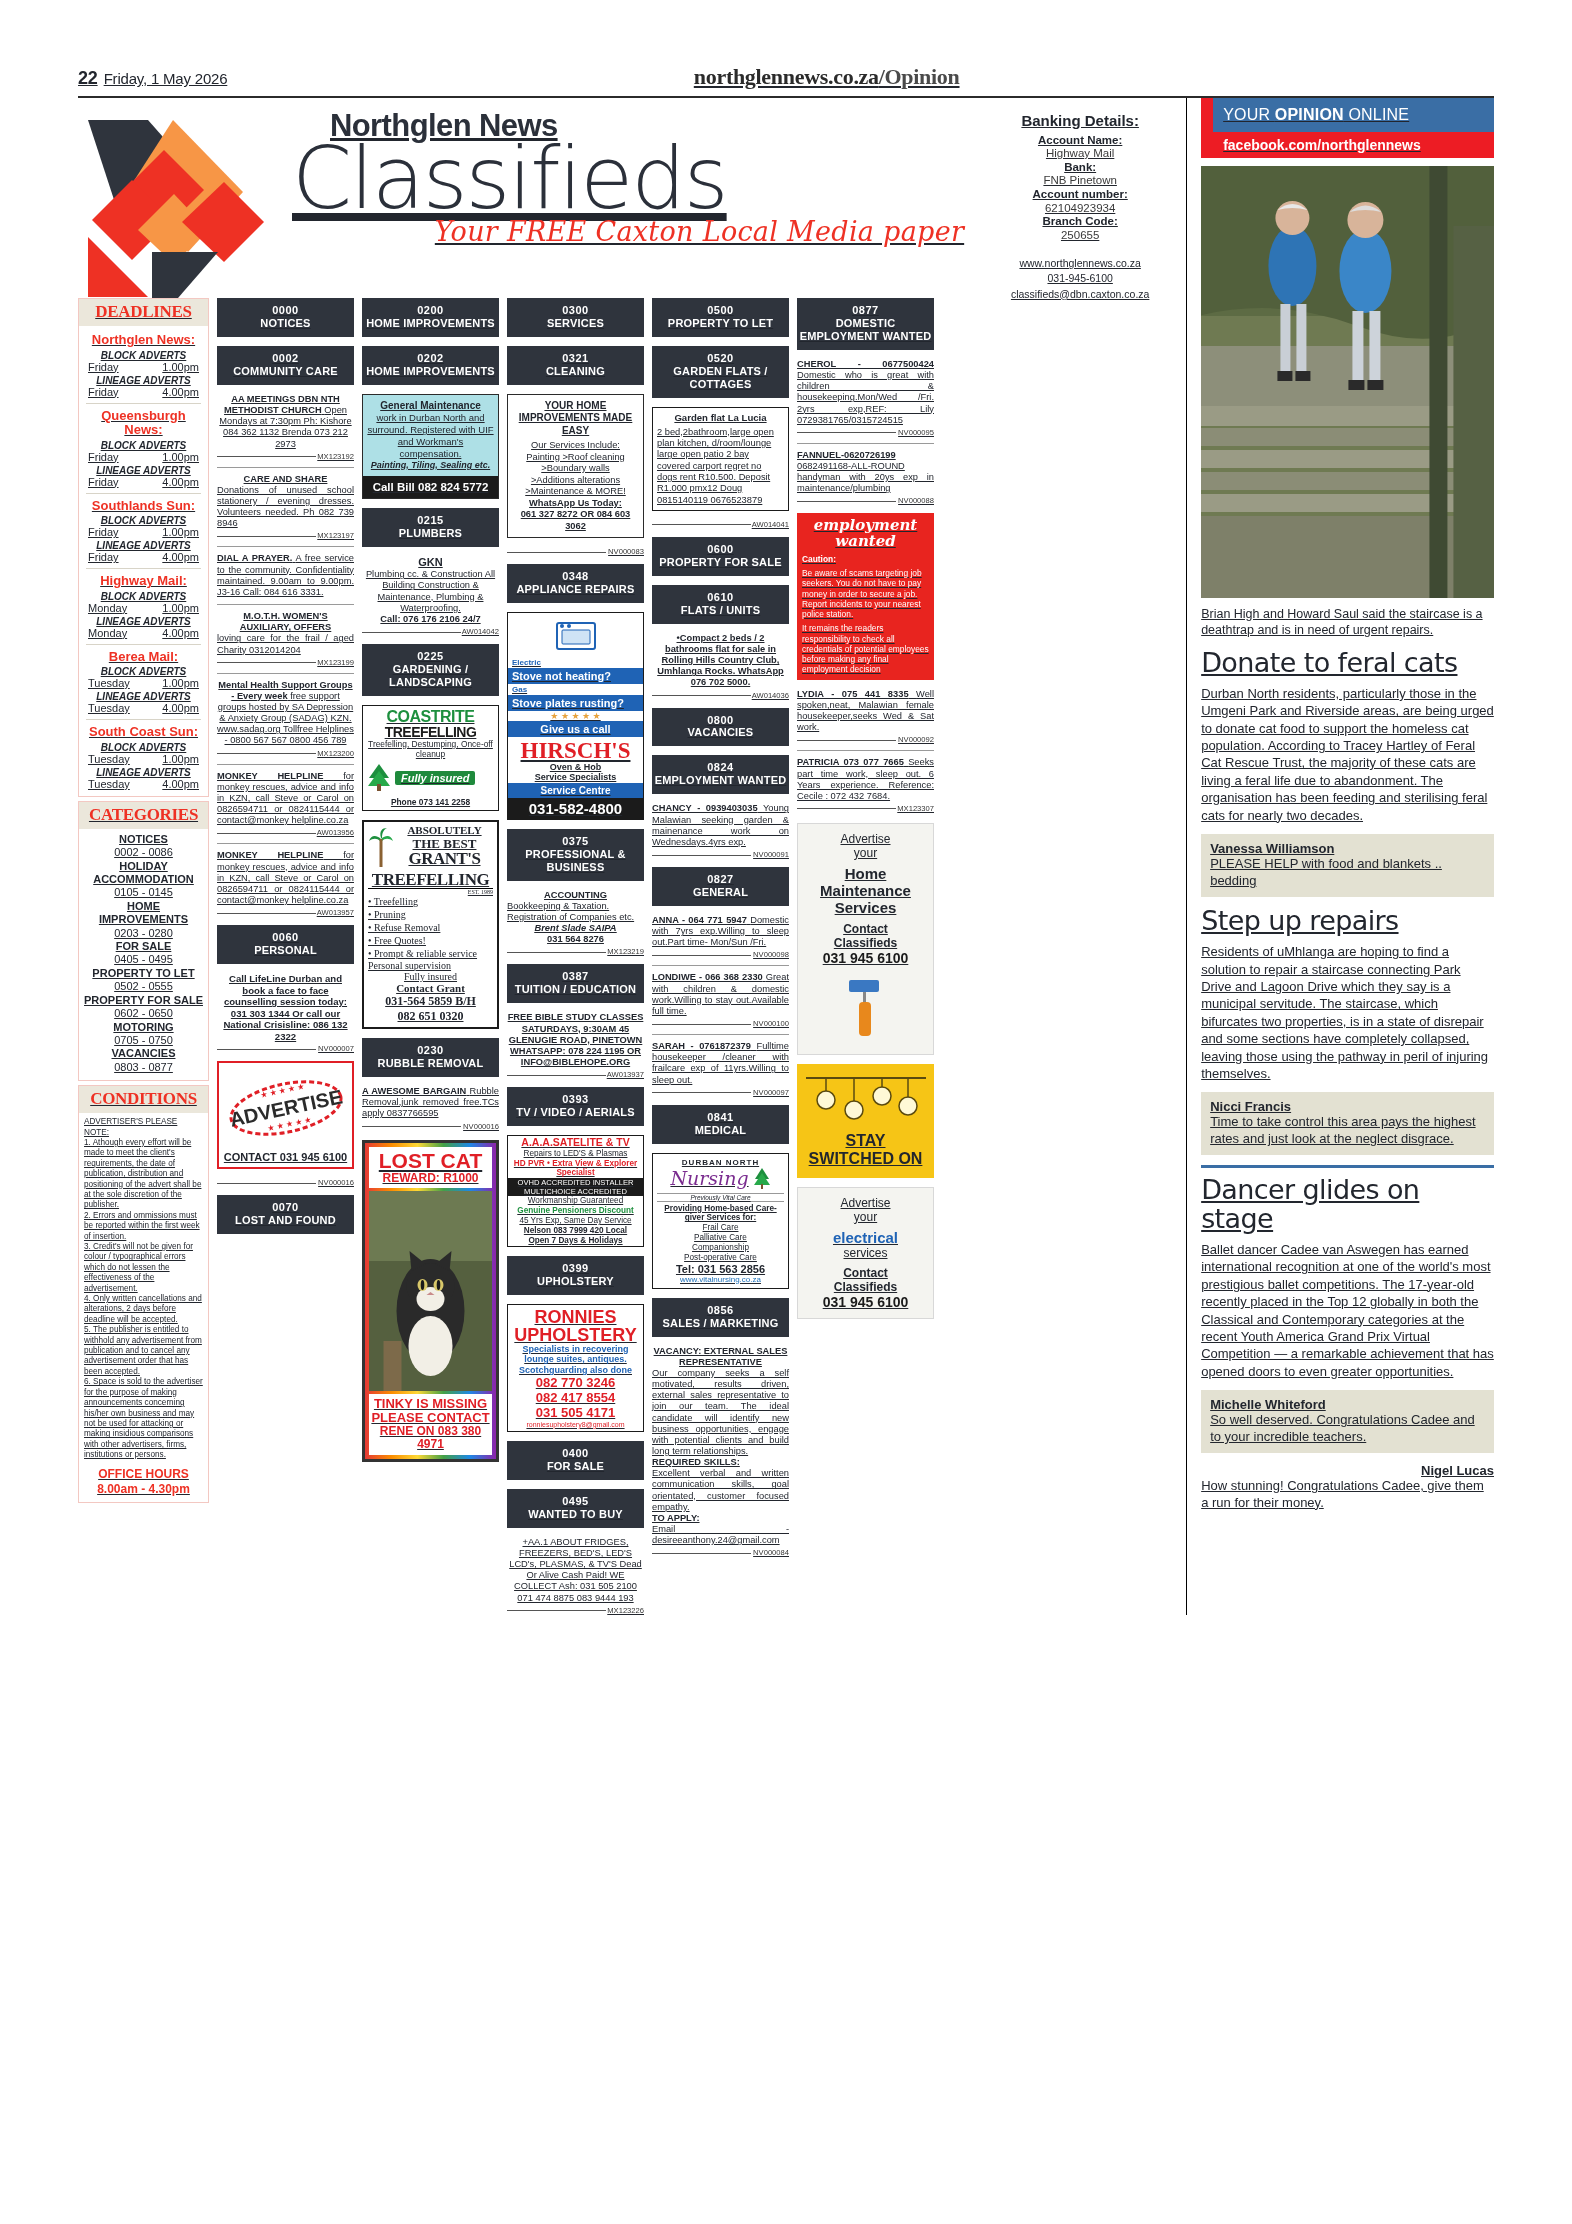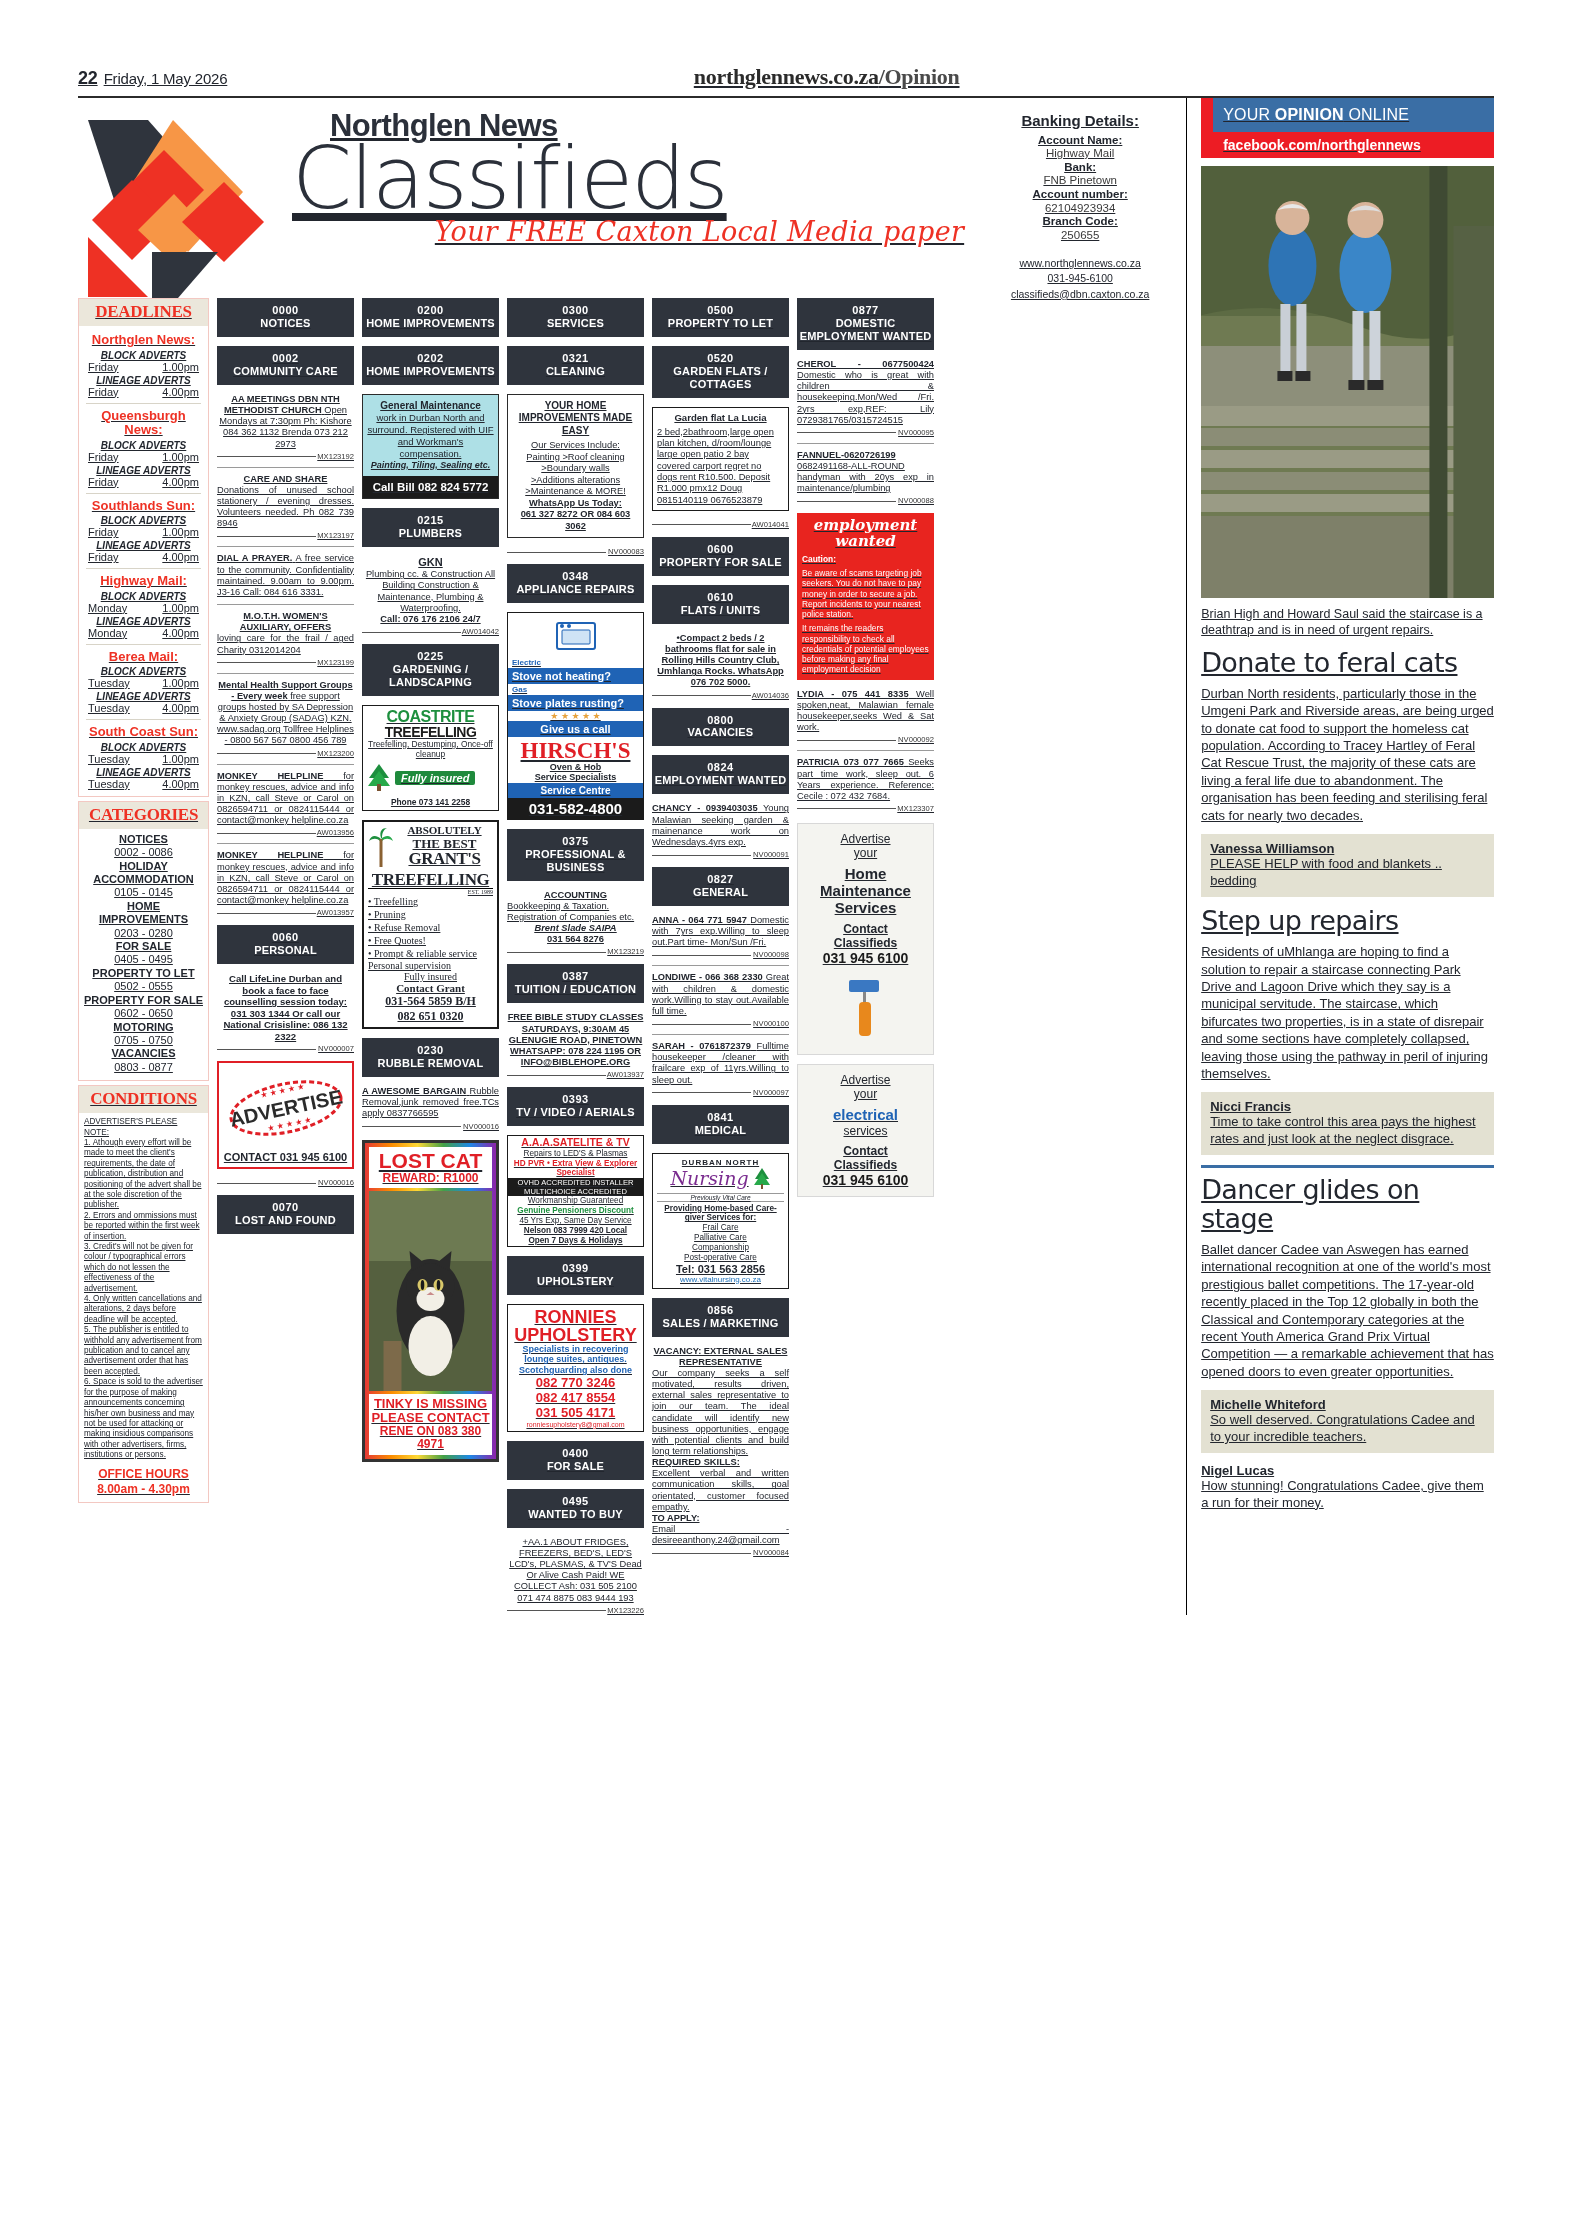--- a/index.html
+++ b/index.html
@@ -175,21 +175,21 @@
 
   .photo { width:100%; height:432px; position:relative; overflow:hidden; margin-bottom:8px; }
   .caption { font-size:12.5px; line-height:1.3; margin-bottom:10px; }
   .art-h { font-size:27px; font-weight:normal; letter-spacing:-.6px; line-height:1.05; margin:6px 0 8px; font-family:"DejaVu Sans", sans-serif; }
   .art-p { font-size:13px; line-height:1.34; margin-bottom:10px; }
   .comment { background:#e3e1d2; padding:7px 9px; margin-bottom:10px; }
   .comment .nm { font-weight:bold; font-size:13px; }
   .comment .tx { font-size:13px; line-height:1.3; }
   .hr-blue { border-top:3px solid #3a6ea5; margin:6px 0 8px; }
   .plain-comment { padding:0 0 8px; }
-  .plain-comment .nm { font-weight:bold; font-size:13px; }
+  .plain-comment .nm { font-weight:bold; font-size:13px;text-align:right; }
   .plain-comment .tx { font-size:13px; line-height:1.3; }
 </style>
 </head>
 <body>
 
 <div class="page">
 
   <div class="topbar">
     <div class="folio">
       <span>22</span><span class="folio-date">Friday, 1 May 2026</span>
@@ -788,20 +788,39 @@
           <div class="tel">031 945 6100</div>
           <div style="margin-top:8px">
             <svg width="46" height="70" viewBox="0 0 46 70">
               <rect x="6" y="6" width="30" height="12" rx="2" fill="#3a78c2"></rect>
               <rect x="20" y="18" width="3" height="10" fill="#888"></rect>
               <rect x="16" y="28" width="12" height="34" rx="4" fill="#e8881c"></rect>
             </svg>
           </div>
         </div>
 
+        <div class="yellow-promo">
+          <div>
+            <svg width="120" height="56" viewBox="0 0 120 56">
+              <line x1="0" y1="4" x2="120" y2="4" stroke="#5a4a10" stroke-width="2"></line>
+              <g fill="#fff9d6" stroke="#5a4a10" stroke-width="1.5">
+                <line x1="20" y1="4" x2="20" y2="18" stroke="#5a4a10"></line>
+                    <circle cx="20" cy="26" r="9"></circle>
+                <line x1="48" y1="4" x2="48" y2="28" stroke="#5a4a10"></line>
+                    <circle cx="48" cy="36" r="9"></circle>
+                <line x1="76" y1="4" x2="76" y2="14" stroke="#5a4a10"></line>
+                    <circle cx="76" cy="22" r="9"></circle>
+                <line x1="102" y1="4" x2="102" y2="24" stroke="#5a4a10"></line>
+                    <circle cx="102" cy="32" r="9"></circle>
+              </g>
+            </svg>
+          </div>
+          <div class="t">STAY</div>
+          <div class="t">SWITCHED ON</div>
+        </div>
 
         <div class="promo">
           <div class="sm">Advertise</div>
           <div class="sm">your</div>
           <div class="bg" style="color:#1f63b5;margin-top:6px">electrical</div>
           <div class="sm" style="margin-bottom:6px">services</div>
           <div class="sm" style="font-weight:bold">Contact</div>
           <div class="sm" style="font-weight:bold">Classifieds</div>
           <div class="tel">031 945 6100</div>
         </div>

